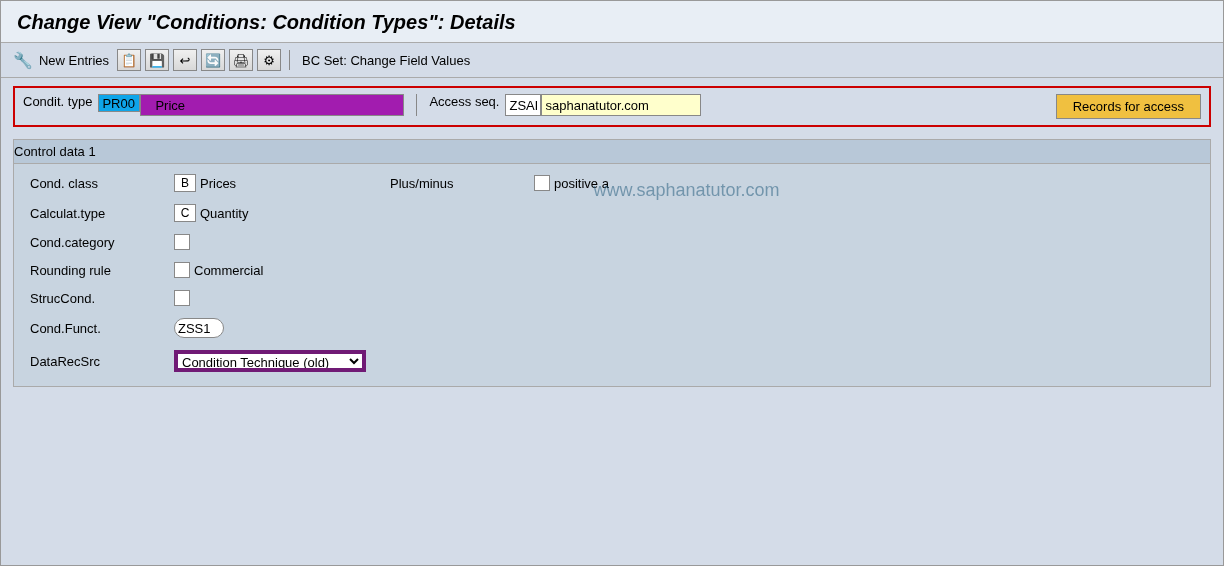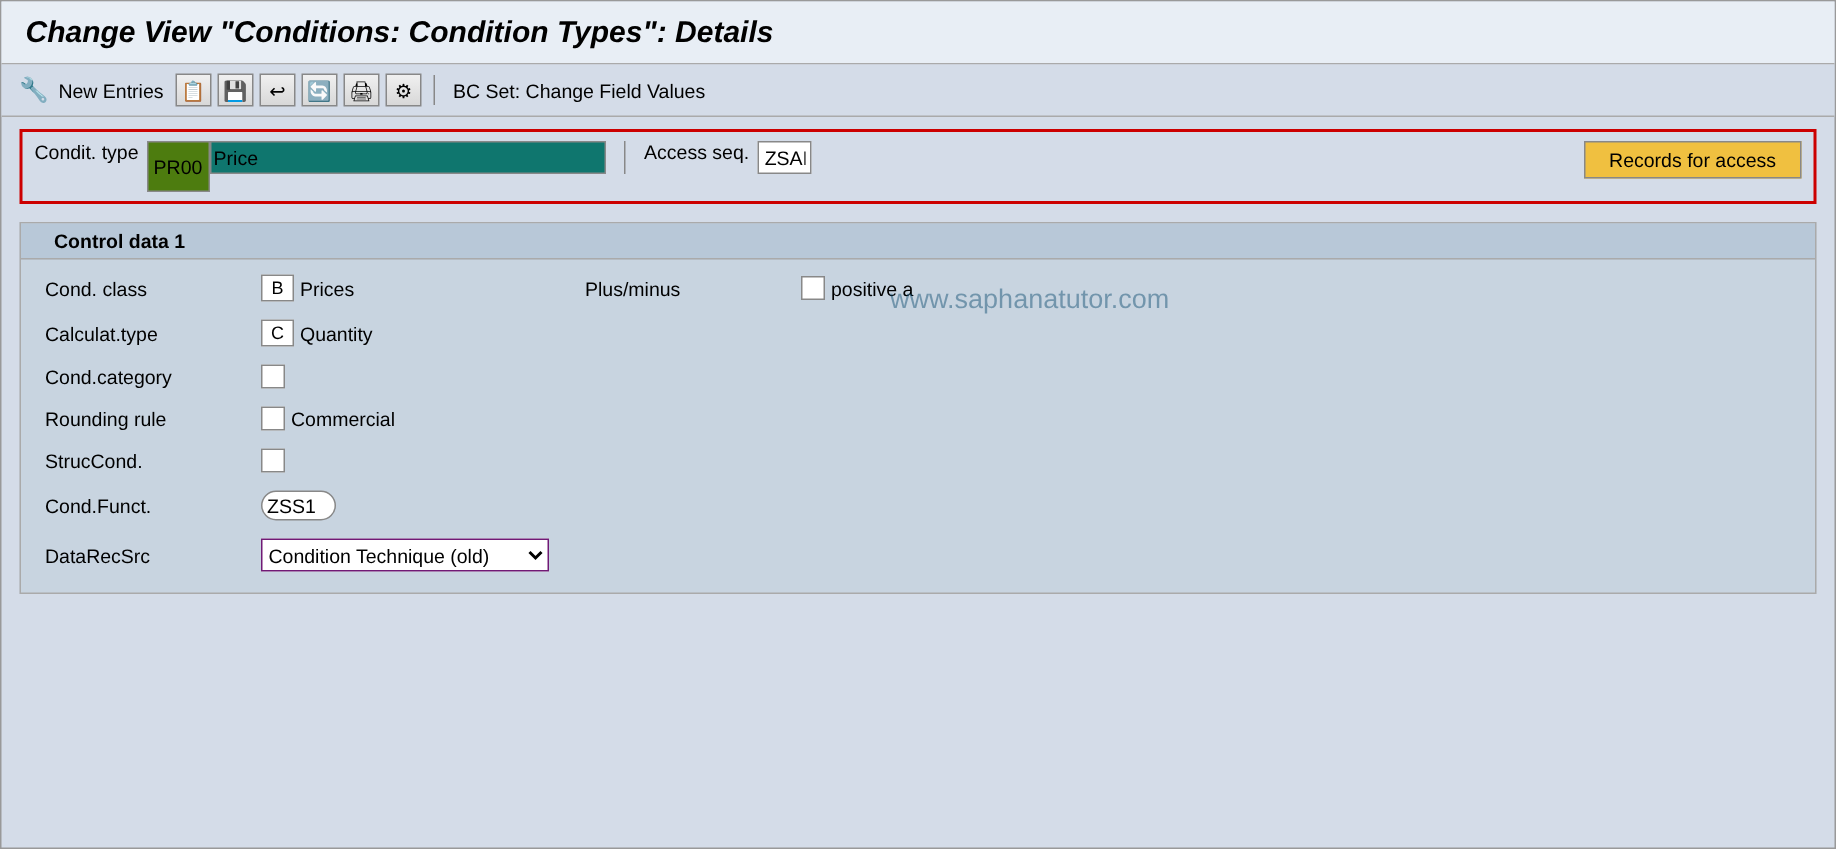--- a/index.html
+++ b/index.html
@@ -72,33 +72,33 @@
       padding: 6px 8px;
       background: #d4dce8;
     }
     .field-label {
       font-size: 13px;
       white-space: nowrap;
       margin-right: 6px;
     }
     .field-input-small {
       width: 42px;
-      height: 34px;
-      border: 1px solid #888;
-      background: #4d7c0f;
+      height: 18px;
+      border: 1px solid #888;
+      background: #0ea5e9;
       font-size: 13px;
       padding: 1px 3px;
     }
     .field-input-medium {
       width: 264px;
       height: 22px;
       border: 1px solid #888;
-      background: #0f766e;
-      font-size: 13px;
-      padding: 1px 1px;
+      background: #a21caf;
+      font-size: 13px;
+      padding: 1px 14px;
     }
     .field-divider {
       width: 1px;
       height: 22px;
       background: #888;
       margin: 0 12px;
     }
     .field-input-access {
       width: 36px;
       height: 22px;
@@ -124,23 +124,23 @@
       cursor: pointer;
       white-space: nowrap;
     }
     .section-container {
       background: #c8d4e0;
       border: 1px solid #aaa;
       padding: 0;
     }
     .section-header {
       background: #b8c8d8;
-      padding: 4px 22px;
-      font-size: 13px;
-      font-weight: bold;
+      padding: 4px 0;
+      font-size: 13px;
+      font-weight: normal;
       border-bottom: 1px solid #aaa;
     }
     .form-label {
       font-size: 13px;
       display: flex;
       align-items: center;
       padding: 2px 0;
     }
     .form-value {
       display: flex;
@@ -186,21 +186,21 @@
       width: 60px;
       height: 20px;
       border: 1px solid #888;
       background: #fff;
       font-size: 13px;
       padding: 1px 3px;
     }
     .select-field {
       width: 200px;
       height: 22px;
-      border: 1px solid #701a75;
+      border: 4px solid #701a75;
       background: #fff;
       font-size: 13px;
     }
   </style>
 </head>
 <body>
 
 <div class="main-container">
 
   <div class="title-bar">
@@ -235,20 +235,21 @@
   <div class="content-area">
 
     <div style="display:flex; flex-direction:column; margin-bottom:4px;">
       <div class="top-fields-row">
         <span class="field-label">Condit. type</span>
         <input class="field-input-small" type="text" value="PR00" style="">
         <input class="field-input-medium" type="text" value="Price" style="">
         <div class="field-divider"></div>
         <span class="field-label">Access seq.</span>
         <input class="field-input-access" type="text" value="ZSAH" style="">
+        <input class="field-input-access-name" type="text" value="saphanatutor.com" style="">
 
         <div style="flex:1;"></div>
         <button class="records-access-btn">Records for access</button>
       </div>
     </div>
 
     <div class="section-container">
       <div class="section-header">Control data 1</div>
       <div class="section-body-wrap" style="position:relative;">
 

